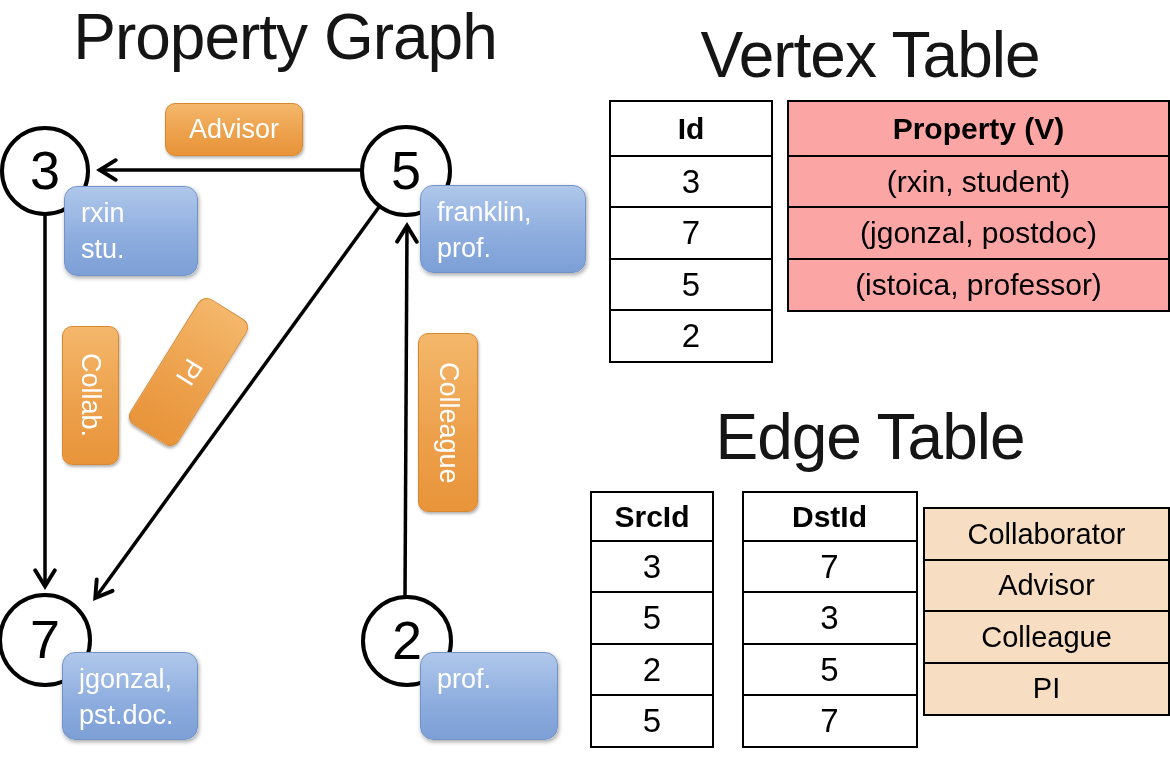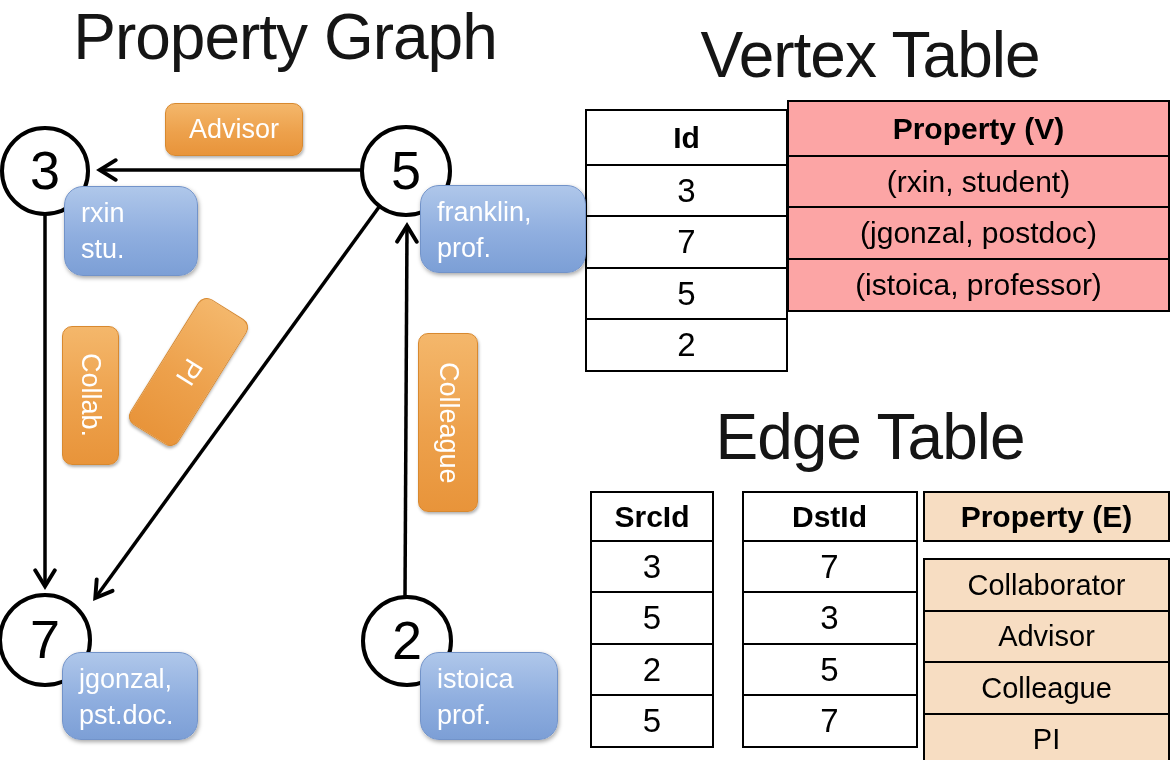--- a/index.html
+++ b/index.html
@@ -14,21 +14,21 @@
     font-size:64px; letter-spacing:-1px; color:#151515; white-space:nowrap;
   }
   #graph-svg { position:absolute; left:0; top:0; z-index:1; }
 
   .circle-num {
     position:absolute; z-index:2; transform:translate(-50%,-52%);
     font-size:54px; color:#000;
   }
   .prop-box {
     position:absolute; z-index:3; box-sizing:border-box;
-    border-radius:19px;
+    border-radius:13px;
     background:linear-gradient(180deg,#AFC7EA 0%, #8FAEDF 55%, #7C9FD6 100%);
     border:1px solid #7293C9;
     box-shadow:1px 2px 4px rgba(0,0,0,0.35);
     color:#fff; font-size:27px; line-height:1.34;
     padding:8px 4px 0 16px;
   }
   .edge-label {
     position:absolute; z-index:3; box-sizing:border-box;
     border-radius:10px;
     background:linear-gradient(180deg,#F4B76B 0%, #EDA14C 55%, #E8943A 100%);
@@ -86,30 +86,29 @@
 </div>
 <div class="prop-box" style="left:420px; top:185px; width:166px; height:88px;">
   <div>franklin,</div>
   <div>prof.</div>
 </div>
 <div class="prop-box" style="left:62px;  top:652px; width:136px; height:88px;">
   <div>jgonzal,</div>
   <div>pst.doc.</div>
 </div>
 <div class="prop-box" style="left:420px; top:652px; width:138px; height:88px;">
-  <div>istoica</div>
   <div>prof.</div>
 </div>
 
 <div class="edge-label" style="left:165px; top:103px; width:138px; height:53px;">Advisor</div>
 <div class="edge-label vertical" style="left:62px; top:326px; width:57px; height:139px;">Collab.</div>
 <div class="edge-label vertical rotated" style="left:160px; top:298px; width:57px; height:148px;">PI</div>
 <div class="edge-label vertical" style="left:418px; top:333px; width:60px; height:179px;">Colleague</div>
 
-<div class="tcol" style="left:585px; top:100px; width:203px;margin-top:9px;">
+<div class="tcol" style="left:609px; top:100px; width:164px;">
   <div class="cell first hdr" style="height:57px;">Id</div>
   <div class="cell num" style="height:54px;">3</div>
   <div class="cell num" style="height:54px;">7</div>
   <div class="cell num" style="height:54px;">5</div>
   <div class="cell num" style="height:54px;">2</div>
 </div>
 <div class="tcol" style="left:787px; top:100px; width:383px;">
   <div class="cell first hdr fill-blue" style="height:57px;">Property (V)</div>
   <div class="cell fill-blue" style="height:54px;">(rxin, student)</div>
   <div class="cell fill-blue" style="height:54px;">(jgonzal, postdoc)</div>
@@ -124,18 +123,17 @@
   <div class="cell num" style="height:54px;">5</div>
 </div>
 <div class="tcol" style="left:741.5px; top:491px; width:176px;">
   <div class="cell first hdr" style="height:51px;">DstId</div>
   <div class="cell num" style="height:54px;">7</div>
   <div class="cell num" style="height:54px;">3</div>
   <div class="cell num" style="height:54px;">5</div>
   <div class="cell num" style="height:54px;">7</div>
 </div>
 <div class="tcol" style="left:923px; top:491px; width:247px;">
-  <div class="cell first hdr fill-tan" style="height:51px;">Property (E)</div>
   <div class="cell fill-tan" style="height:54px; font-size:29px;margin-top:16px;">Collaborator</div>
   <div class="cell fill-tan" style="height:54px; font-size:29px;">Advisor</div>
   <div class="cell fill-tan" style="height:54px; font-size:29px;">Colleague</div>
   <div class="cell fill-tan" style="height:54px; font-size:29px;">PI</div>
 </div>
 
 </body></html>

